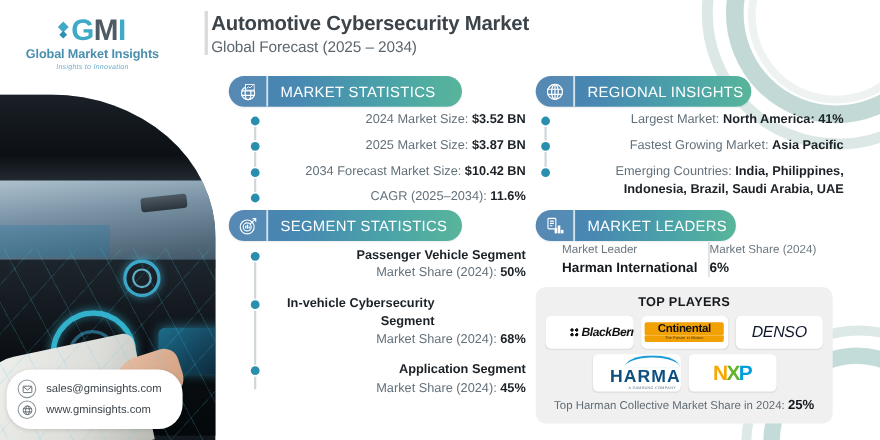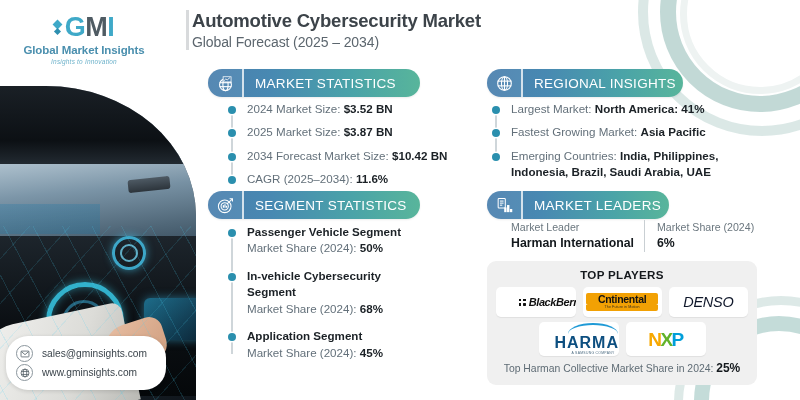--- a/index.html
+++ b/index.html
@@ -183,31 +183,31 @@
     position: absolute; left: 3px; top: 7px; bottom: 7px;
     width: 2px; background: #cfd6da;
   }
   .bitem { position: relative; padding-left: 19px; margin-bottom: 7px; }
   .bitem:last-child { margin-bottom: 0; }
   .bdot {
     position: absolute; left: 0; top: 5px;
     width: 8px; height: 8px; border-radius: 50%;
     background: #2a8fae; box-shadow: 0 0 0 1.5px #ffffff;
   }
-  .btxt { font-size: 11.6px; color: #63707a; line-height: 1.42; }
+  .btxt { font-size: 11.6px; color: #63707a; line-height: 1.42; text-align: right; }
   .btxt b { color: #1b2126; font-weight: bold; }
   .btxt .lead { font-weight: bold; color: #1b2126; display: block; }
 
   
   .ml-table {
     position: absolute; left: 511px; top: 220px; width: 246px;
     display: flex; z-index: 5;
   }
   .ml-col { padding-right: 10px; }
-  .ml-col.right { border-left: 1px solid #c9cfd3; padding-left: 12px; }
+  .ml-col.right { border-left: 1px solid #c9cfd3; padding-left: 0; }
   .ml-head { font-size: 10.6px; color: #6b777f; line-height: 1.45; white-space: nowrap; }
   .ml-val { font-size: 12.3px; font-weight: bold; color: #14191d; line-height: 1.35; white-space: nowrap; }
 
   
   .tp-panel {
     position: absolute; left: 487px; top: 261px; width: 270px; height: 124px;
     background: #f0f0f0; border-radius: 9px; z-index: 5; padding: 7px 9px 6px;
   }
   .tp-title {
     text-align: center; font-size: 11.6px; font-weight: bold;

